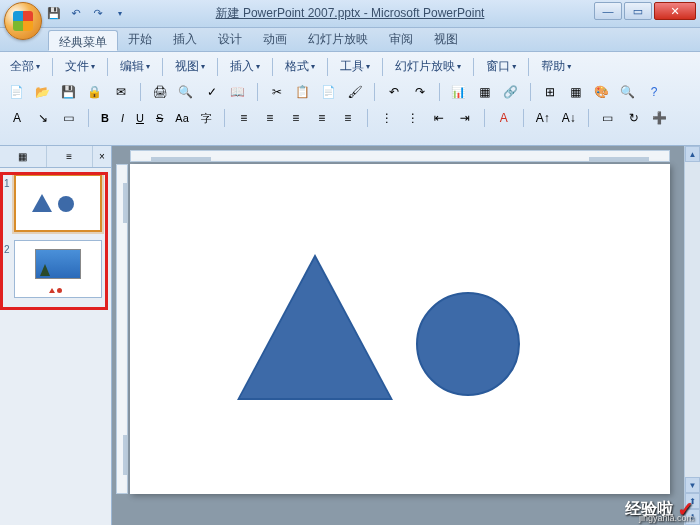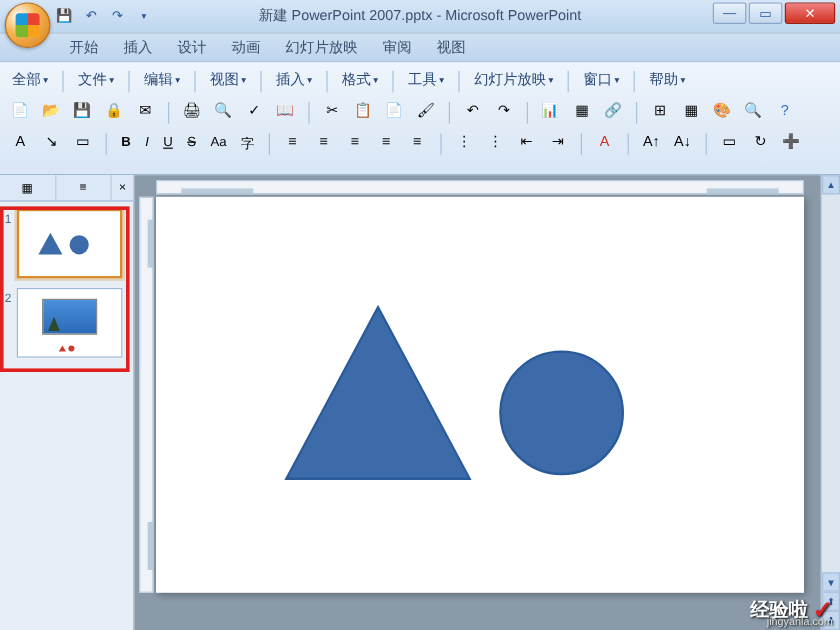--- a/index.html
+++ b/index.html
@@ -4,33 +4,33 @@
 <style>
 * { box-sizing: border-box; margin: 0; padding: 0; font-family: "Microsoft YaHei", sans-serif; }
 body { width: 700px; height: 525px; background: #fff; overflow: hidden; position: relative; }
 
 
 .titlebar { height: 28px; background: linear-gradient(#d7e6f7, #bdd6ee); display: flex; align-items: center; position: relative; border-bottom: 1px solid #9db8d6; }
 .office-btn { width: 38px; height: 38px; position: absolute; left: 4px; top: 2px; z-index: 10; border-radius: 50%; background: radial-gradient(circle at 30% 30%, #fff, #f5b552 40%, #d87c1a); border: 1px solid #b86d1a; box-shadow: 0 1px 3px rgba(0,0,0,0.3); }
 .office-btn::after { content:""; position:absolute; left:8px; top:8px; width:20px; height:20px; background: conic-gradient(#e8432e 0 90deg,#f7a11a 90deg 180deg,#7cb82f 180deg 270deg,#1a9adb 270deg); border-radius:3px; }
 .qat { margin-left: 46px; display: flex; gap: 6px; align-items: center; }
 .qat .qicon { width: 16px; height: 16px; display:inline-flex; align-items:center; justify-content:center; font-size:11px; color:#2a5a9a; }
-.title-text { position: absolute; left: 50%; transform: translateX(-50%); font-size: 12px; color: #3a506b; }
+.title-text { position: absolute; left: 50%; transform: translateX(-50%); font-size: 12px; color: #3a506b; text-decoration: underline; }
 .win-controls { position: absolute; right: 4px; top: 2px; display: flex; }
 .win-btn { width: 28px; height: 18px; border: 1px solid #8ba7c7; background: linear-gradient(#e8f0fa,#c5d8ee); display:flex; align-items:center; justify-content:center; font-size:11px; color:#2a5a9a; margin-left:2px; border-radius:2px; }
 .win-btn.close { background: linear-gradient(#f08080,#d03020); color:#fff; width:42px; border-color:#a02010; }
 
 
 .tabs { height: 24px; background: linear-gradient(#cfe0f2,#bdd6ee); display:flex; padding-left: 48px; border-bottom:1px solid #9db8d6; }
 .tab { padding: 3px 10px; font-size: 12px; color:#3a506b; border-right:1px solid transparent; cursor:default; }
 .tab.active { background:#eef4fb; border:1px solid #9db8d6; border-bottom:1px solid #eef4fb; border-radius:3px 3px 0 0; margin-top:2px; }
 
 
 .ribbon { height: 94px; background: linear-gradient(#eef4fb,#d8e6f5); border-bottom:1px solid #9db8d6; padding: 4px 6px 2px; }
-.ribbon-row { display:flex; align-items:flex-end; gap:4px; margin-bottom:4px; }
+.ribbon-row { display:flex; align-items:center; gap:4px; margin-bottom:4px; }
 .menu-item { font-size:12px; color:#2a4a7a; padding:2px 4px; display:flex; align-items:center; gap:2px; }
 .menu-item .dd { font-size:8px; color:#2a4a7a; }
 .sep { width:1px; height:18px; background:#a8c0dc; margin:0 4px; }
 .tool-btn { width:22px; height:22px; border:1px solid transparent; display:inline-flex; align-items:center; justify-content:center; font-size:12px; border-radius:2px; }
 .tool-btn.small { width:auto; padding:0 3px; height:20px; font-size:11px; }
 
 
 .content { display:flex; height: calc(525px - 28px - 24px - 94px); }
 .slide-panel { width: 112px; background:#e8eef5; border-right:1px solid #9db8d6; position:relative; }
 .slide-panel-tabs { height:22px; display:flex; border-bottom:1px solid #9db8d6; background:#dce8f5; }
@@ -86,20 +86,21 @@
   </div>
   <div class="title-text">新建 PowerPoint 2007.pptx - Microsoft PowerPoint</div>
   <div class="win-controls">
     <div class="win-btn">—</div>
     <div class="win-btn">▭</div>
     <div class="win-btn close">✕</div>
   </div>
 </div>
 
 <div class="tabs">
+  <div class="tab active">经典菜单</div>
   <div class="tab">开始</div>
   <div class="tab">插入</div>
   <div class="tab">设计</div>
   <div class="tab">动画</div>
   <div class="tab">幻灯片放映</div>
   <div class="tab">审阅</div>
   <div class="tab">视图</div>
 </div>
 
 <div class="ribbon">

